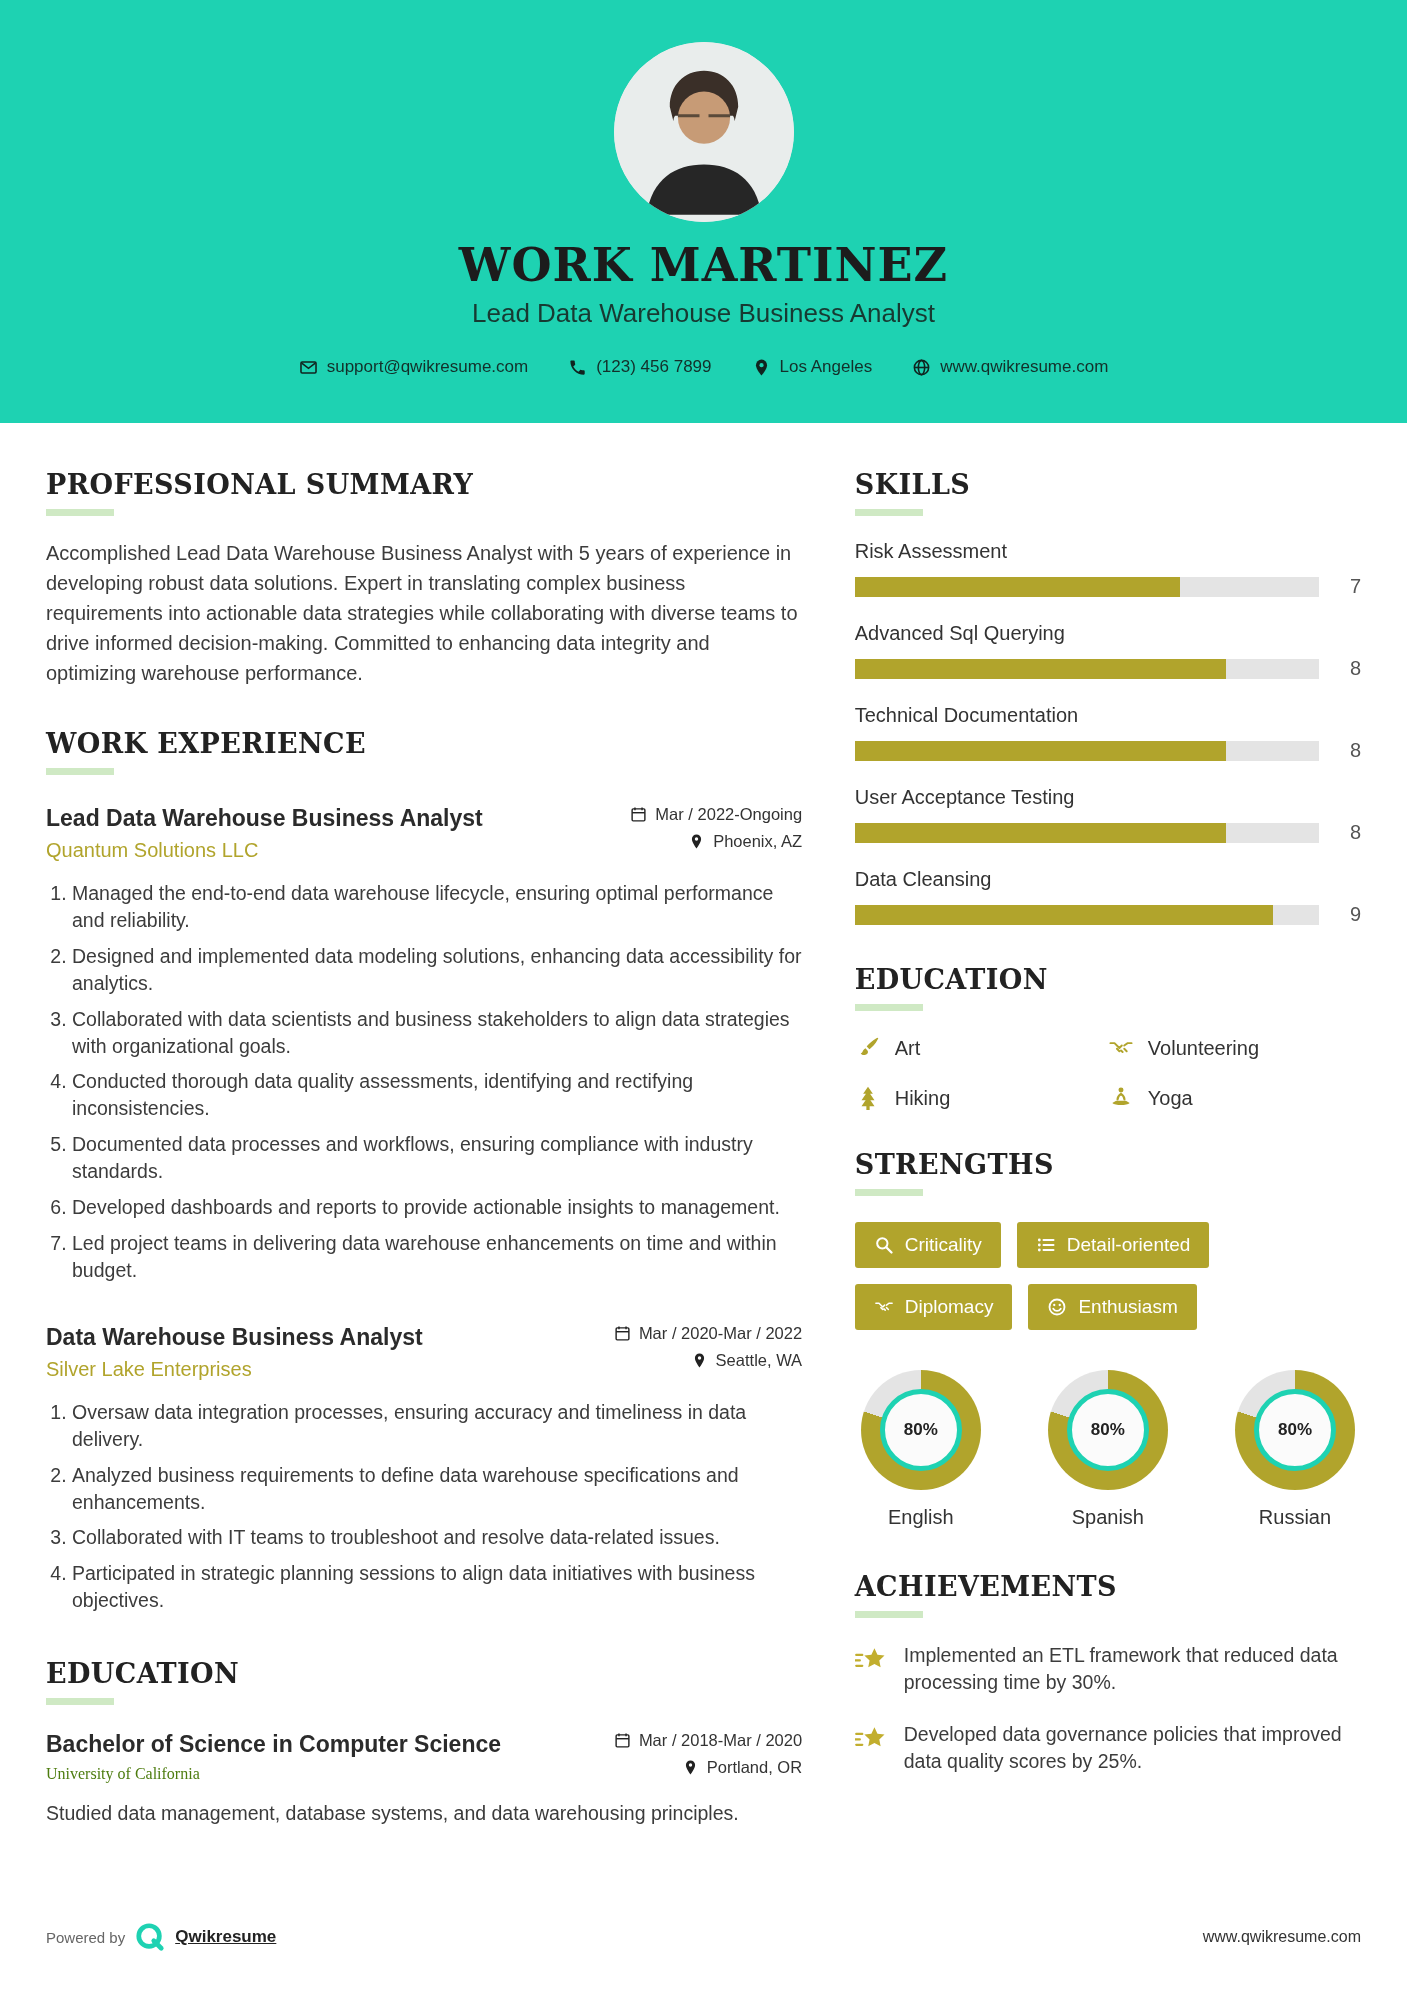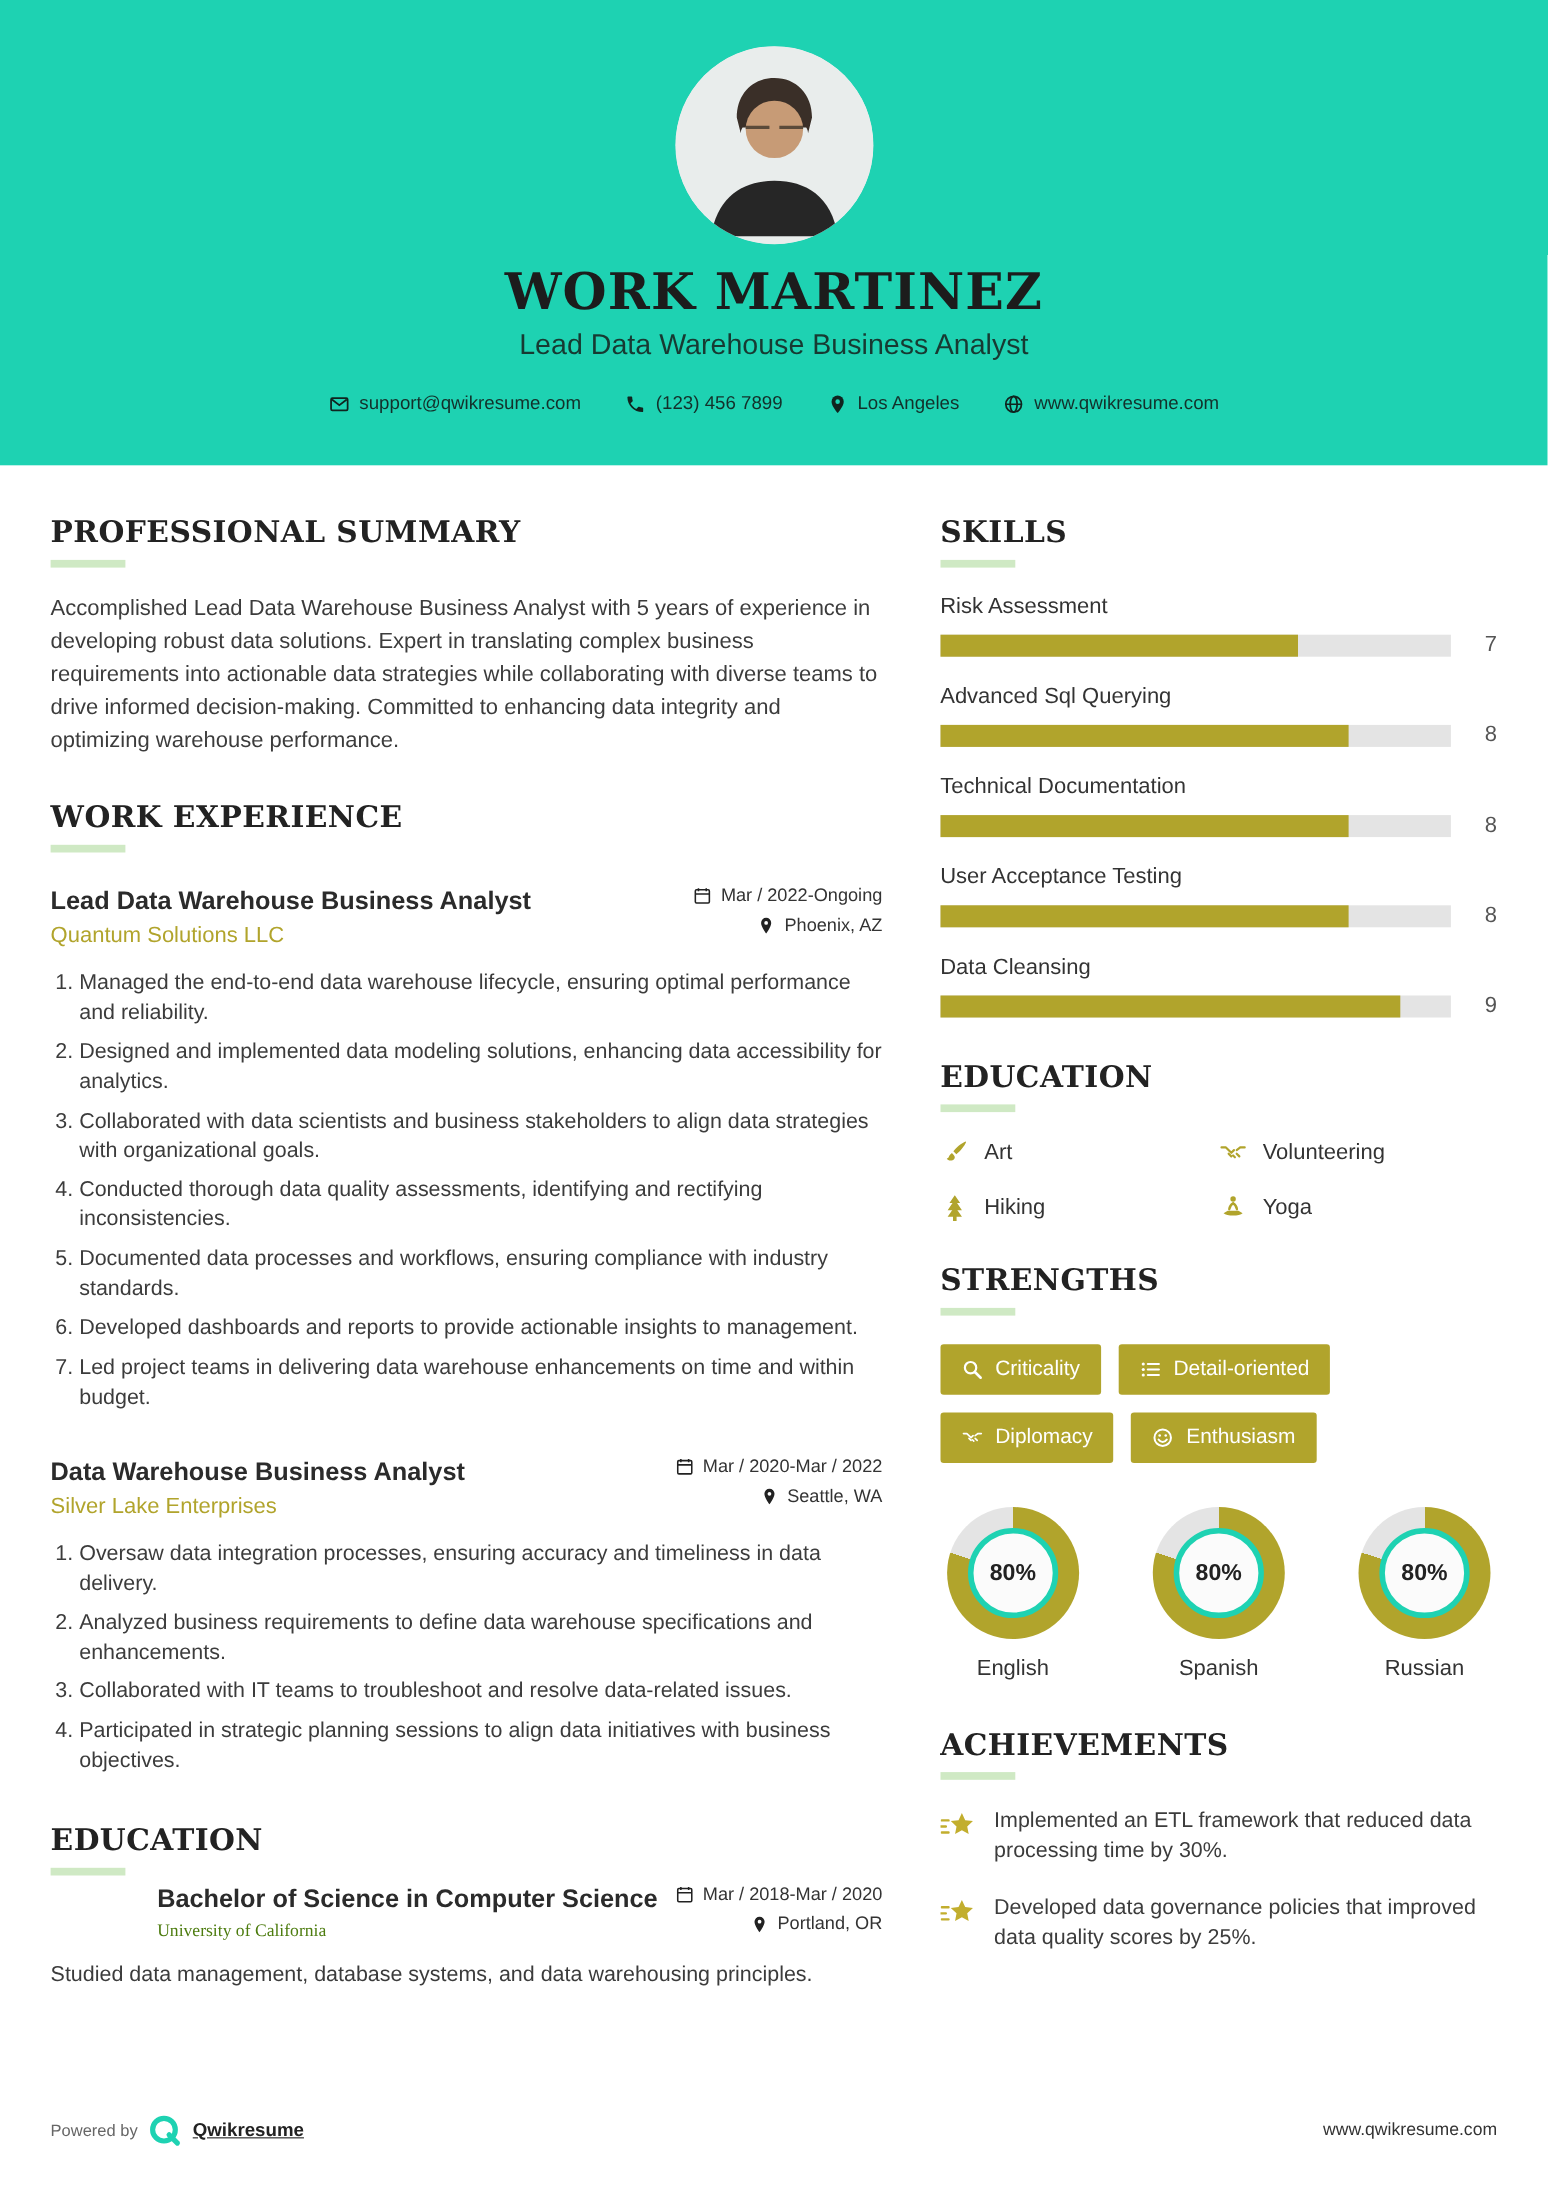--- a/index.html
+++ b/index.html
@@ -35,21 +35,21 @@
   .job-title { font-size:23px; font-weight:700; color:#2b2b2b; }
   .job-company { font-size:20px; color:#b1a42c; margin-top:7px; }
   .meta { display:flex; align-items:center; gap:8px; font-size:16.5px; color:#333; white-space:nowrap; }
   .meta svg { width:17px; height:17px; color:#222; }
   .meta-col { display:flex; flex-direction:column; align-items:flex-end; gap:8px; }
   ol.bullets { margin:18px 0 0; padding-left:26px; }
   ol.bullets li { font-size:19.5px; line-height:1.38; margin-bottom:9px; color:#3c3c3c; }
 
   
   .edu-section { margin-top:44px; }
-  .edu-head { display:flex; justify-content:flex-end; align-items:flex-start; margin-top:8px; gap:16px; }
+  .edu-head { display:flex; justify-content:space-between; align-items:flex-start; margin-top:26px; gap:16px; }
   .edu-degree { font-size:23px; font-weight:700; color:#2b2b2b; }
   .edu-school { font-size:16px; color:#4d7c0f; margin-top:7px;font-family:Liberation Serif, serif; }
   .edu-desc { margin-top:16px; font-size:19.5px; line-height:1.45; }
 
   
   .skill { margin-top:24px; }
   .skill-label { font-size:20px; color:#333; }
   .skill-row { display:flex; align-items:center; gap:16px; margin-top:12px; }
   .skill-track { flex:1; height:20px; background:#e4e4e4; }
   .skill-fill { height:100%; background:#b1a42c; }
@@ -65,21 +65,21 @@
   .strengths-section { margin-top:38px; }
   .strengths-wrap { display:flex; flex-wrap:wrap; gap:16px; margin-top:26px; }
   .strength { display:inline-flex; align-items:center; gap:11px; background:#b1a42c; color:#fff; font-size:19px; padding:12px 19px; border-radius:3px; }
   .strength svg { width:20px; height:20px; color:#fff; }
 
   
   .languages-section { margin-top:40px; }
   .lang-row { display:flex; justify-content:space-between; margin-top:30px; padding:0 6px; }
   .lang { text-align:center; }
   .donut { width:120px; height:120px; border-radius:50%; position:relative; margin:0 auto; }
-  .donut-inner { position:absolute; left:50%; top:50%; transform:translate(-50%,-50%); width:82px; height:82px; border-radius:50%; background:#fbfbfb; border:5px solid #1ed2b2; display:flex; align-items:center; justify-content:center; font-size:21px; font-weight:700; color:#222; }
+  .donut-inner { position:absolute; left:50%; top:50%; transform:translate(-50%,-50%); width:82px; height:82px; border-radius:50%; background:#fbfbfb; border:5px solid #1ed2b2; display:flex; align-items:center; justify-content:center; font-size:17px; font-weight:700; color:#222; }
   .lang-name { margin-top:16px; font-size:20px; color:#333; }
 
   
   .achievements-section { margin-top:42px; }
   .achievement { display:flex; gap:15px; margin-top:24px; align-items:flex-start; }
   .achievement svg { width:34px; height:34px; color:#c2ae2e; flex:0 0 auto; margin-top:2px; }
   .achievement-text { font-size:19.5px; line-height:1.4; color:#3c3c3c; }
 
   
   .footer { margin-top:auto; display:flex; justify-content:space-between; align-items:center; padding:34px 46px 38px; }

